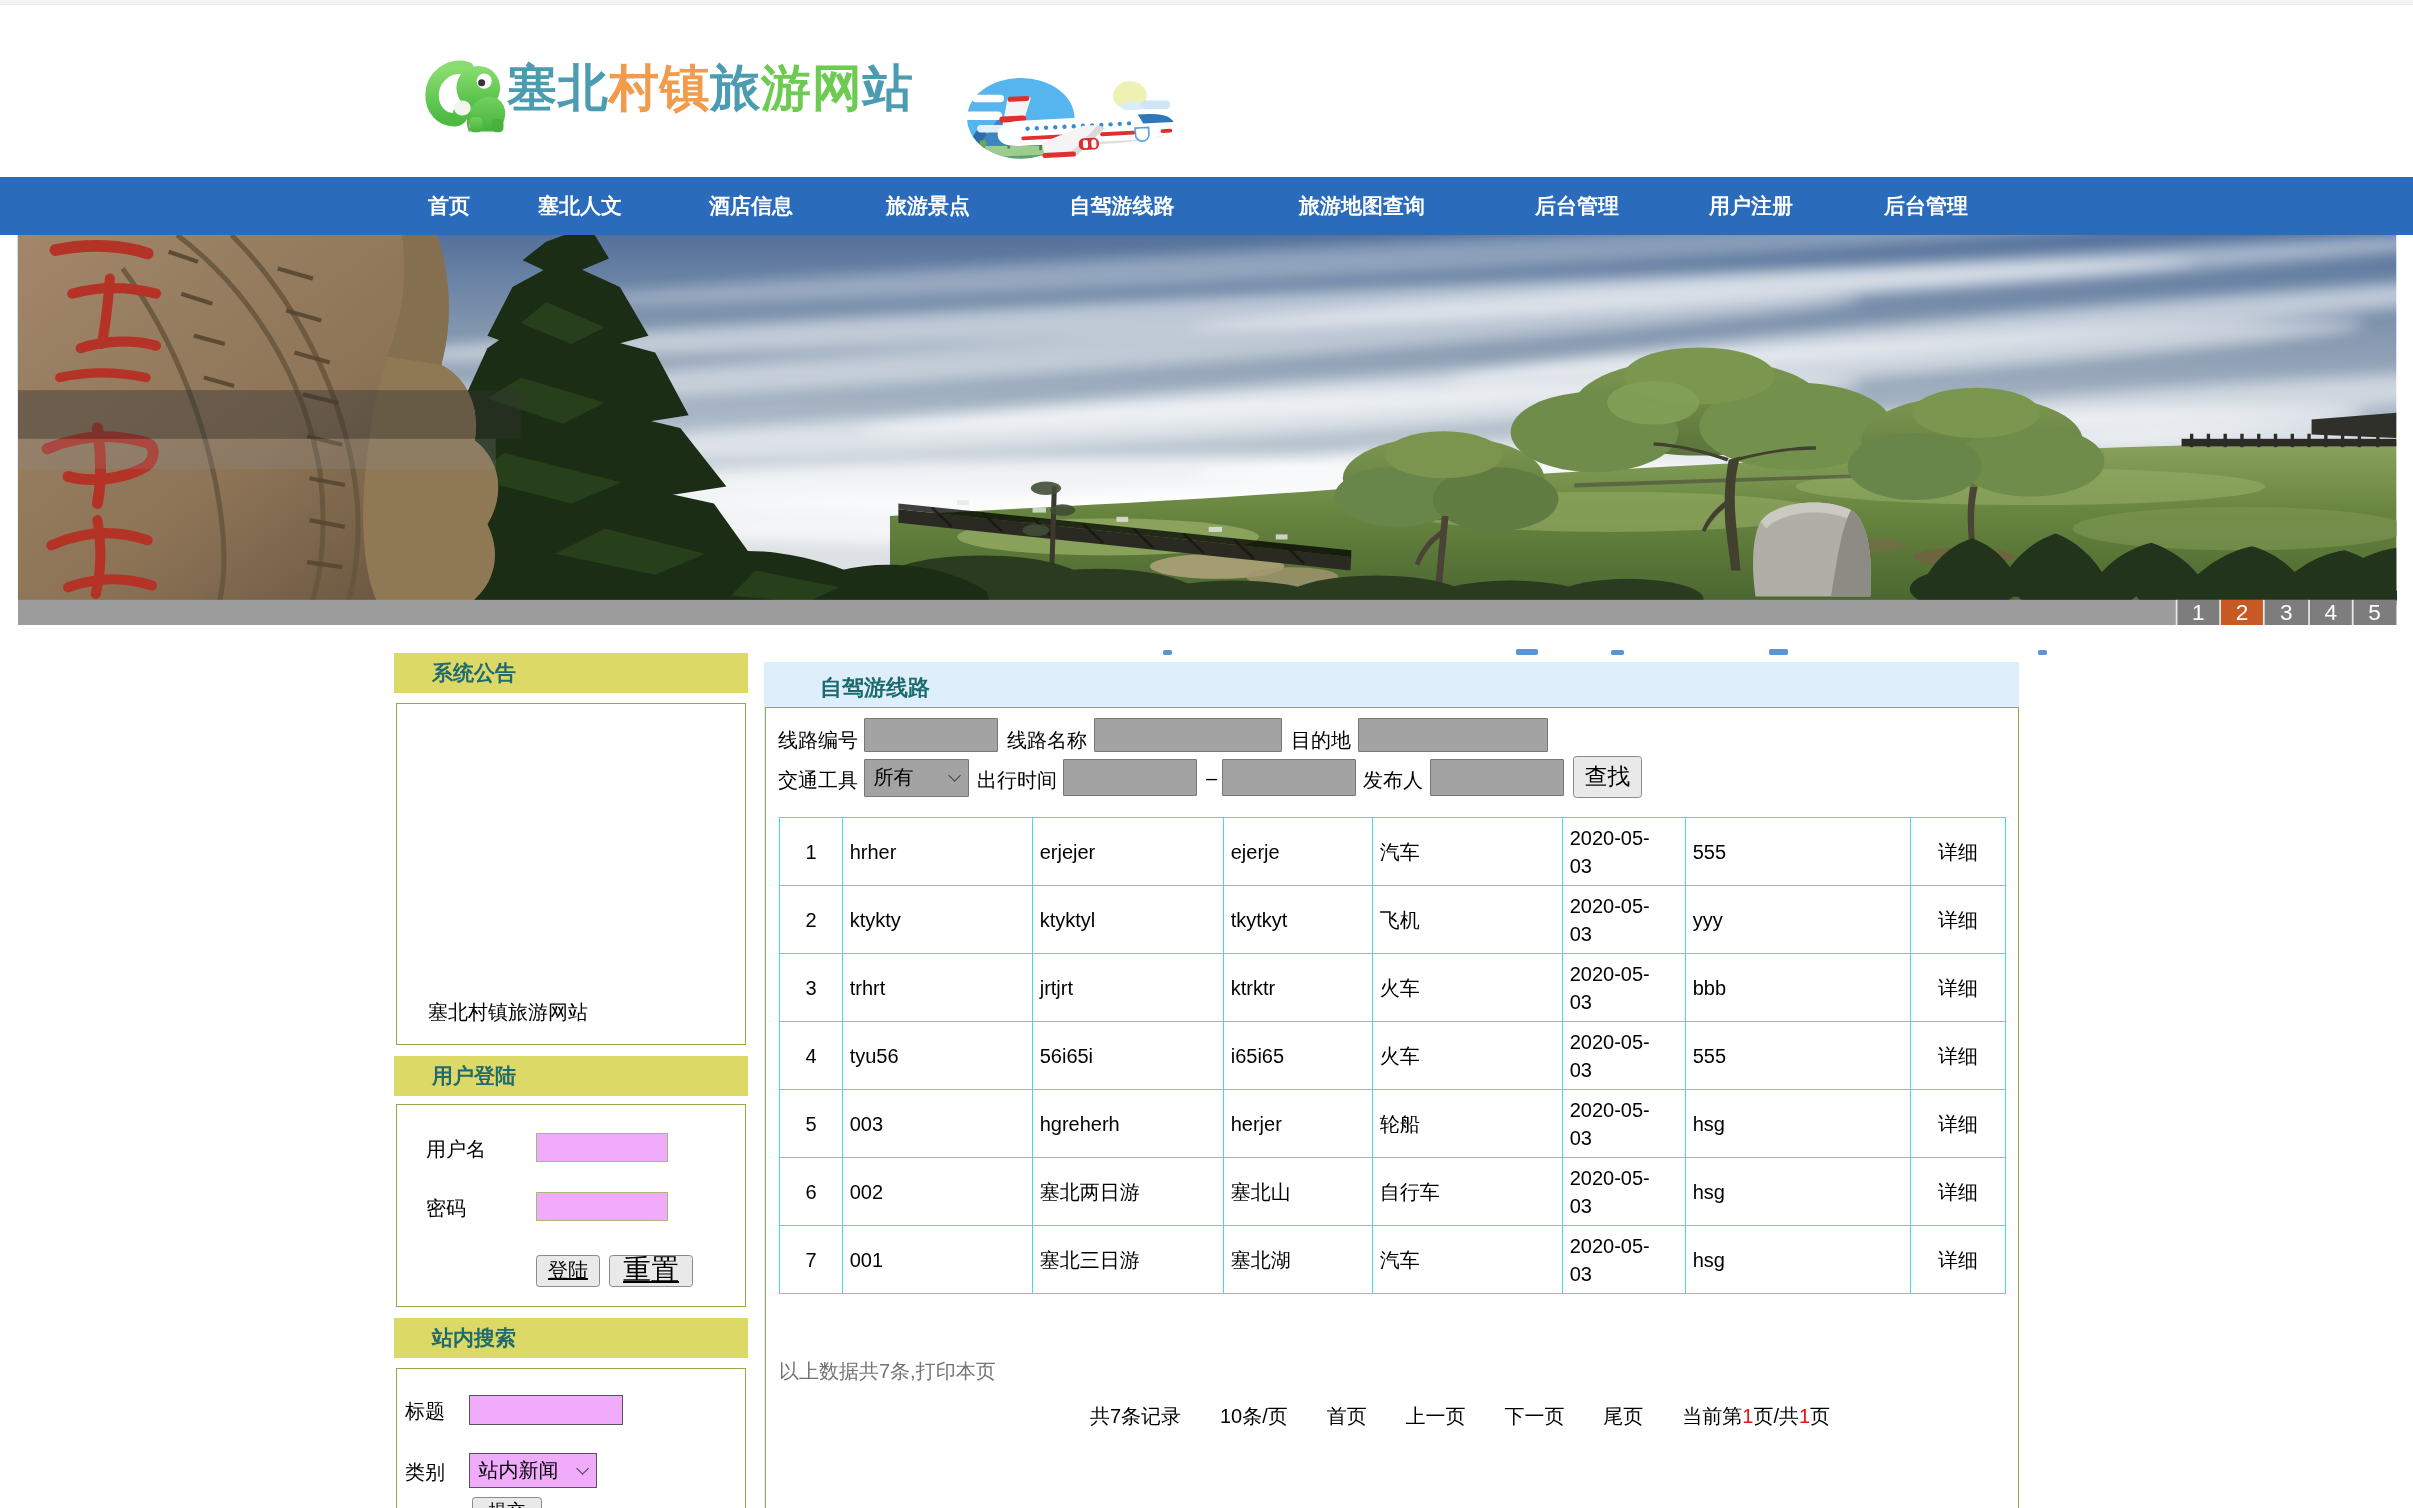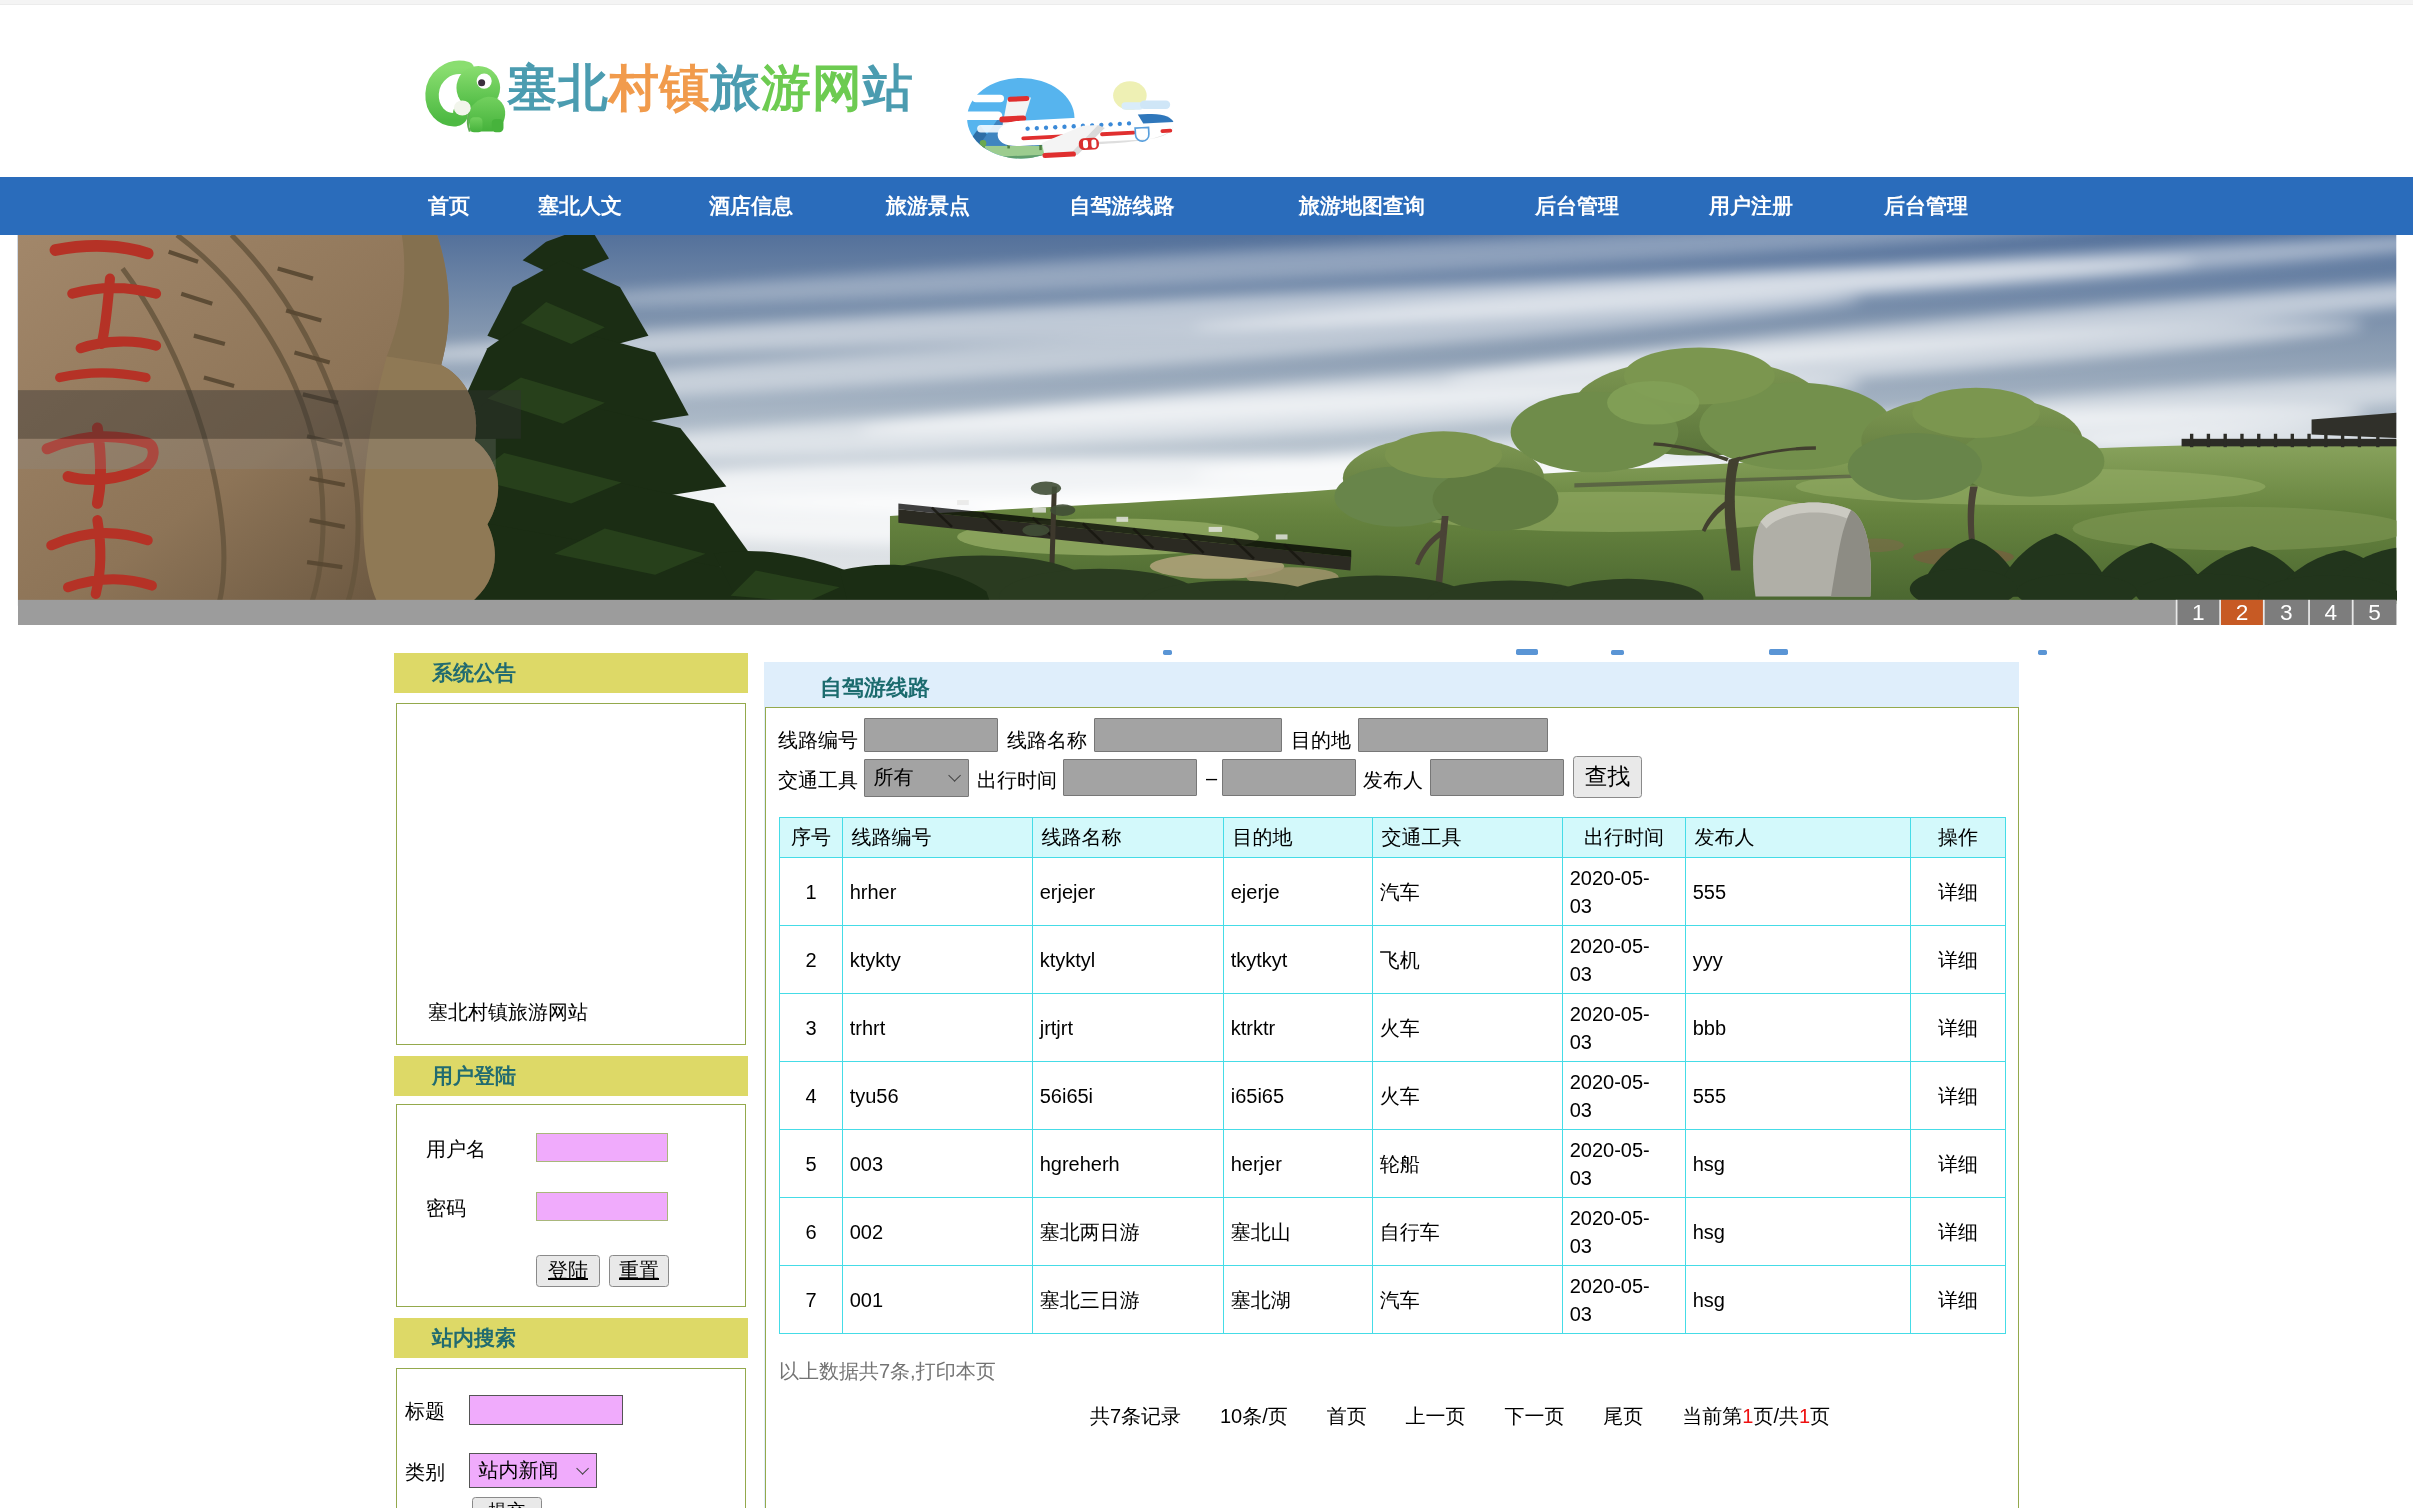--- a/index.html
+++ b/index.html
@@ -397,21 +397,21 @@
 <div class="abs sidebox" style="top:703px;height:342px"></div>
 <div class="abs marq">塞北村镇旅游网站</div>
 
 <div class="abs sideh" style="top:1056px">用户登陆</div>
 <div class="abs sidebox" style="top:1104px;height:203px"></div>
 <label class="f" style="left:426px;top:1136px">用户名</label>
 <div class="sinput" style="left:536px;top:1133px;width:132px;height:28.5px"></div>
 <label class="f" style="left:426px;top:1195px">密码</label>
 <div class="sinput" style="left:536px;top:1192px;width:132px;height:28.5px"></div>
 <div class="btn" style="left:536px;top:1255px;width:64px;height:32px;font-size:20px;line-height:28.5px"><u>登陆</u></div>
-<div class="btn" style="left:609px;top:1255px;width:60px;height:32px;font-size:20px;line-height:28.5px"><u>重置</u></div>
+<div class="btn" style="left:609px;top:1255px;width:84px;height:32px;font-size:28px;line-height:28.5px"><u>重置</u></div>
 
 <div class="abs sideh" style="top:1318px">站内搜索</div>
 <div class="abs sidebox" style="top:1368px;height:141px;border-bottom:none"></div>
 <label class="f" style="left:405px;top:1398px">标题</label>
 <div class="sinput" style="left:469px;top:1395px;width:154px;height:30px;border:1.7px solid #555"></div>
 <label class="f" style="left:405px;top:1459px">类别</label>
 <div class="sinput" style="left:469px;top:1453px;width:128px;height:35px;border:1.7px solid #555;font-size:20px;line-height:32px;padding-left:8.4px">站内新闻 <span style="float:right;margin-right:8.4px;margin-top:10px;width:9.2px;height:9.2px;border-right:1.7px solid #444;border-bottom:1.7px solid #444;transform:rotate(45deg)"></span></div>
 <div class="btn" style="left:472px;top:1497px;width:70px;height:25px;font-size:18.5px">提交</div>
 
 <div class="abs dash" style="left:1163px;top:650px;width:9.2px;height:5px"></div>
@@ -446,30 +446,20 @@
 <col style="width:63px">
       <col style="width:190px">
       <col style="width:191px">
       <col style="width:149px">
       <col style="width:190px">
       <col style="width:123px">
       <col style="width:225px">
       <col style="width:95px">
 </colgroup>
 <tbody>
-      <tr>
-        <th class="cc">序号</th>
-        <th>线路编号</th>
-        <th>线路名称</th>
-        <th>目的地</th>
-        <th>交通工具</th>
-        <th class="cc">出行时间</th>
-        <th>发布人</th>
-        <th class="cc">操作</th>
-      </tr>
 <tr>
         <td class="cc">1</td>
         <td>hrher</td>
         <td>erjejer</td>
         <td>ejerje</td>
         <td>汽车</td>
         <td>
           <div style="width:87px">2020-05-03</div>
         </td>
         <td>555</td>

